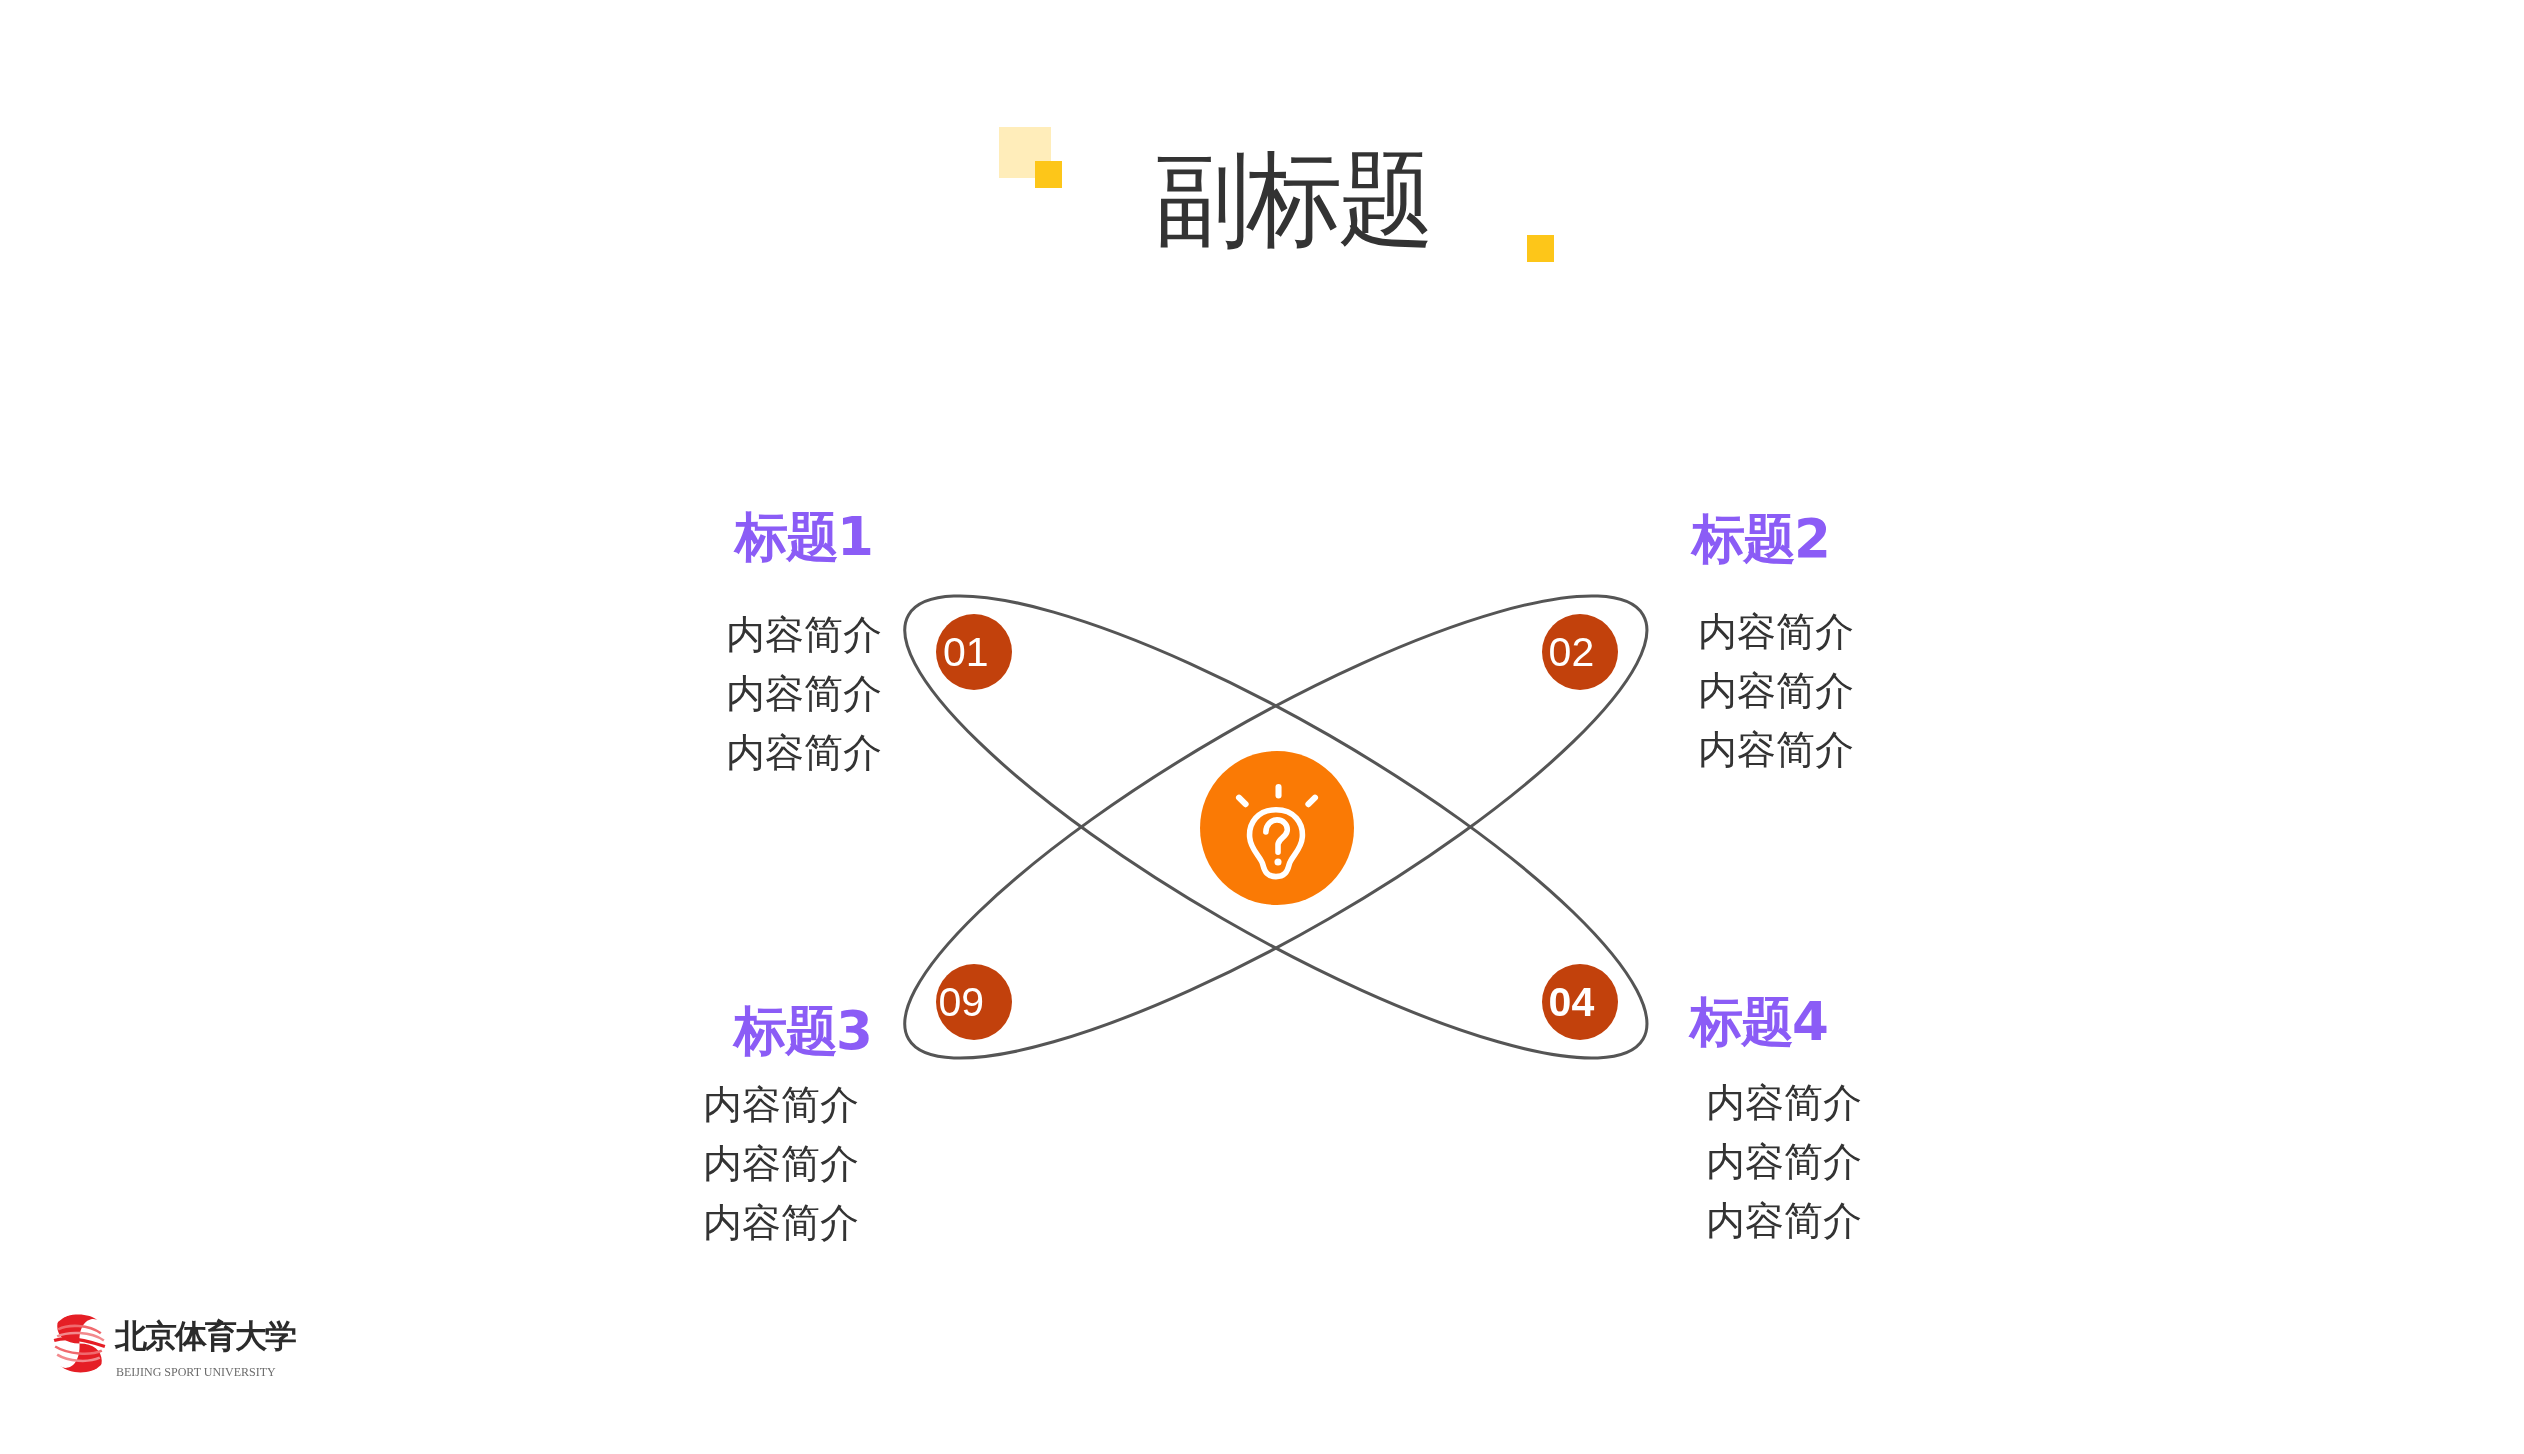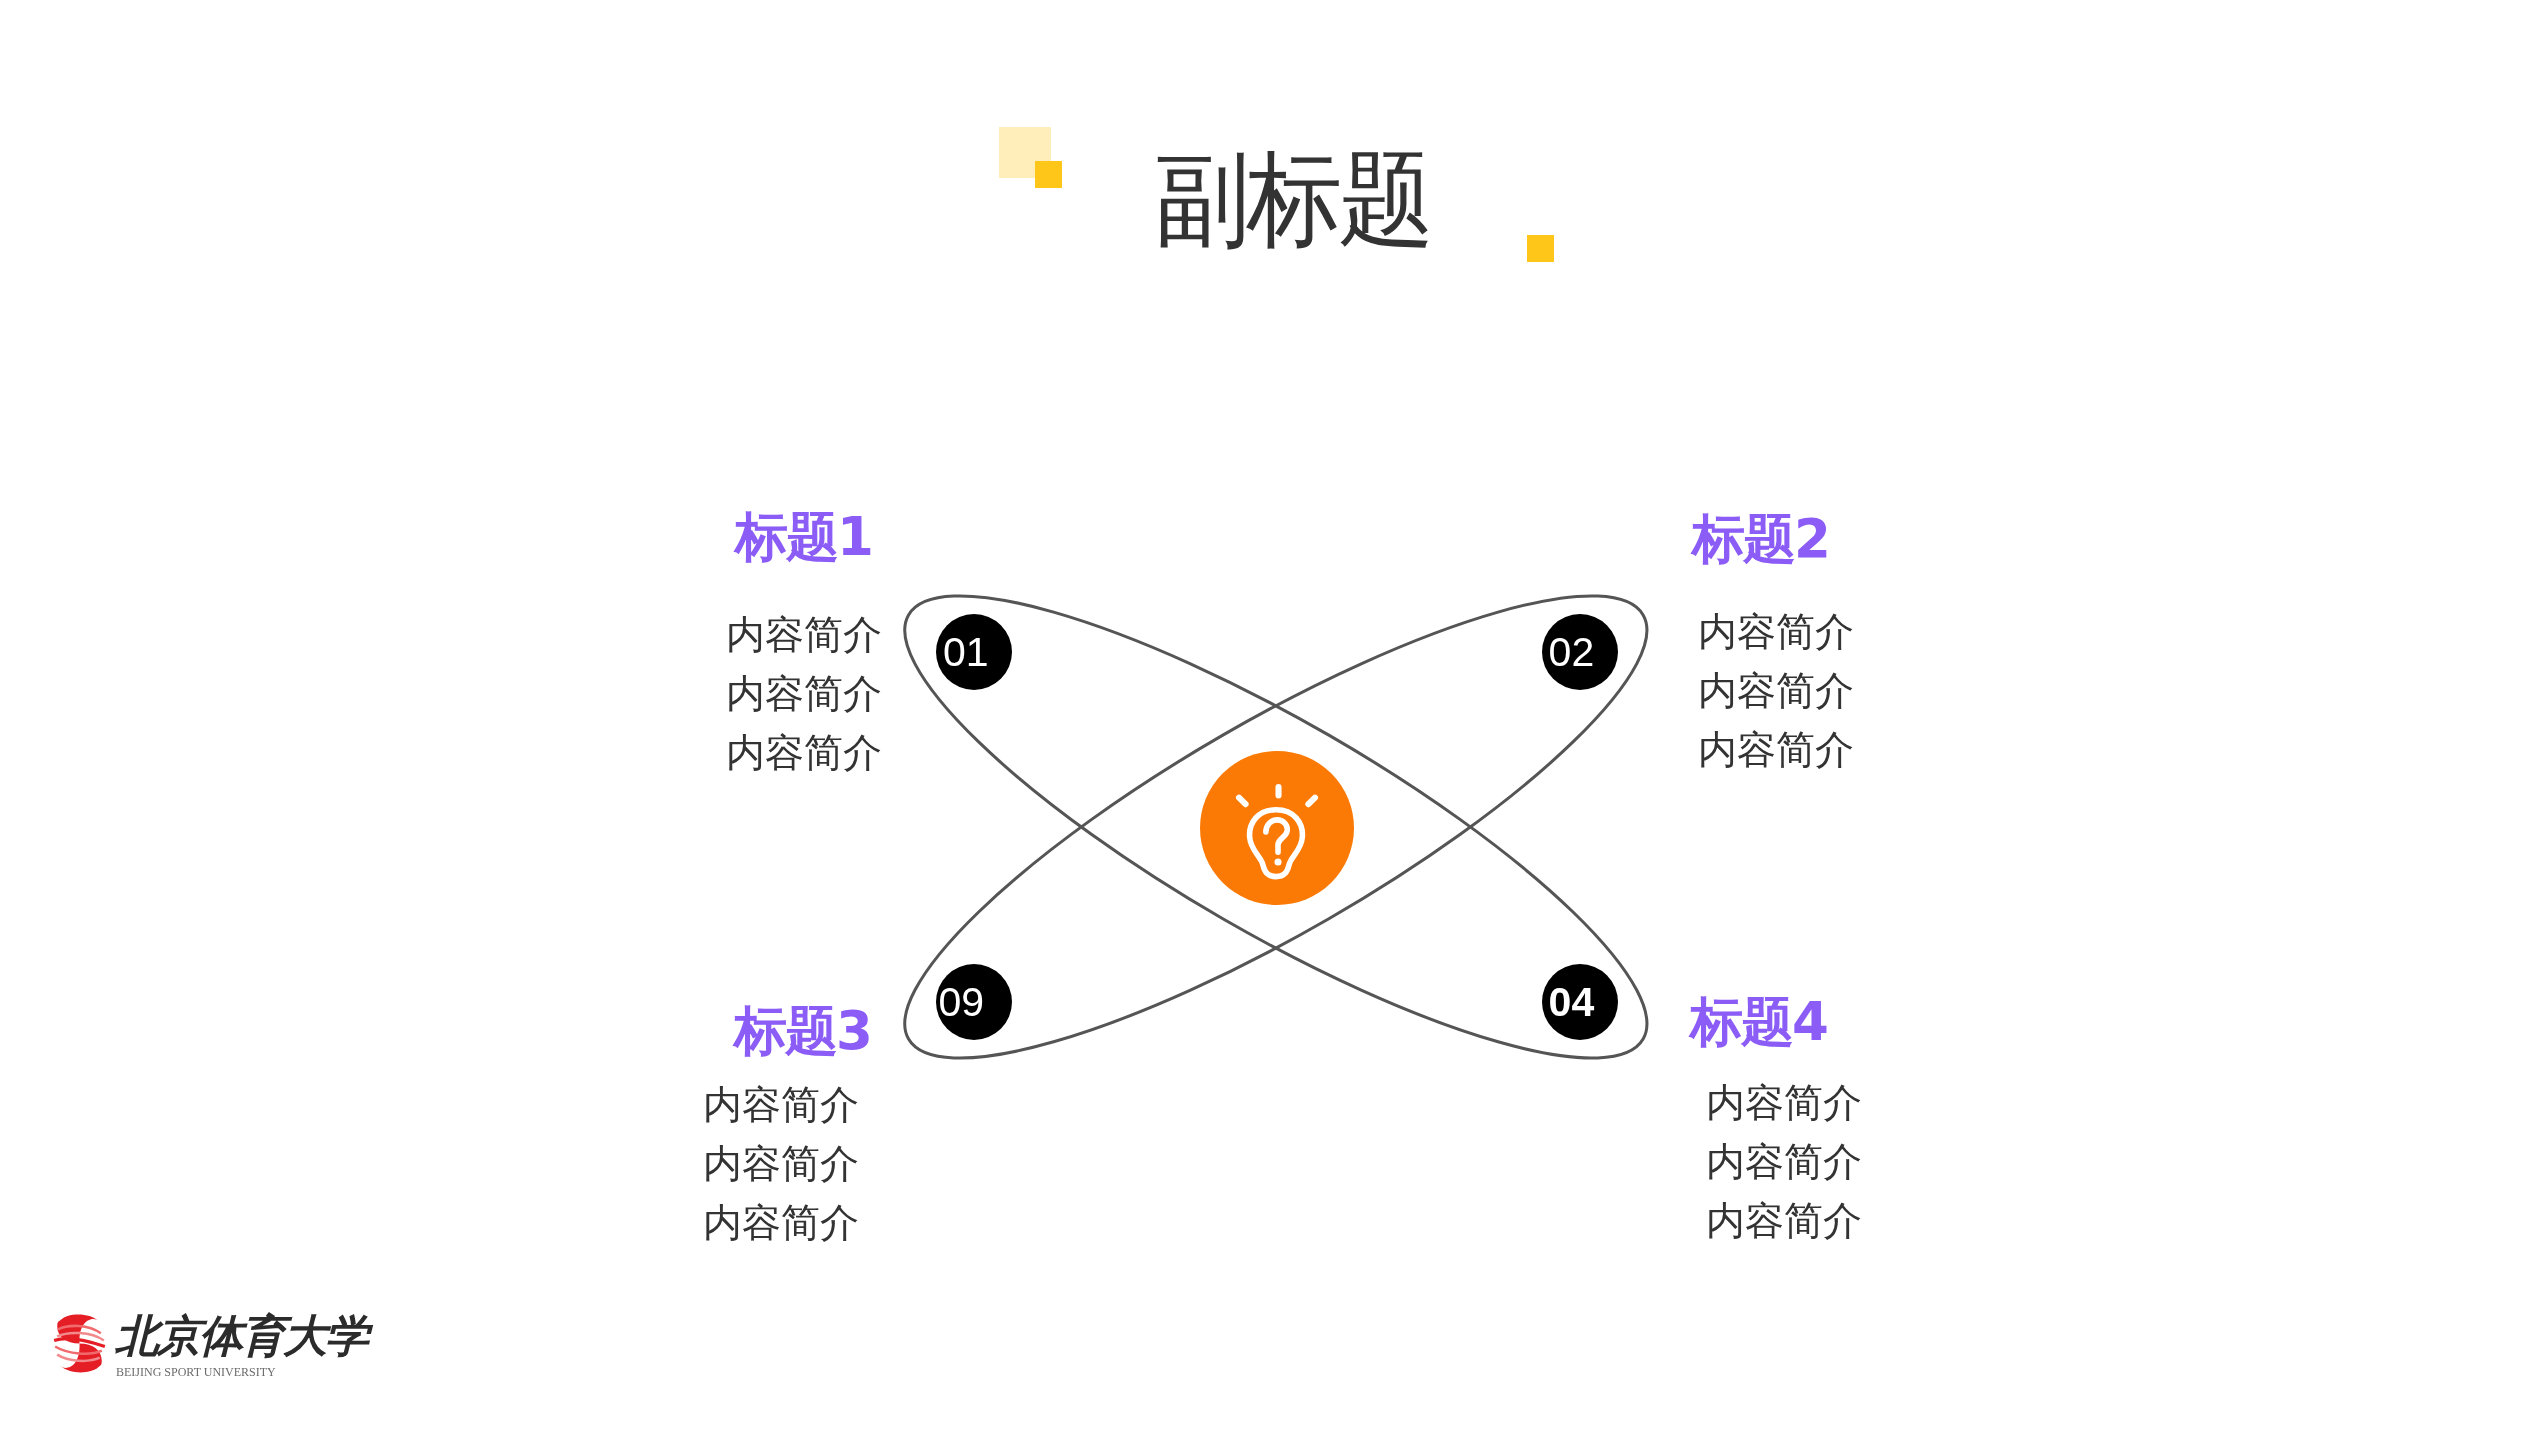--- a/index.html
+++ b/index.html
@@ -27,38 +27,38 @@
     color: #8b5cf6; white-space: nowrap; letter-spacing: -2px;
   }
   .block-body { position: absolute; left: 0; width: 212px; }
   .block-line {
     height: 59px; font-family: "DejaVu Serif", serif; font-size: 39px; line-height: 59px;
     color: #333333; white-space: nowrap;
   }
 
   .num-circle {
     position: absolute; width: 76px; height: 76px; border-radius: 50%;
-    background: #000000;
+    background: #c2410c;
   }
   .num-text {
     position: absolute; top: 0; height: 76px; line-height: 76px;
     font-family: "Liberation Sans", sans-serif; font-size: 41px; color: #ffffff;
     white-space: nowrap;
   }
 
   .center-circle {
     position: absolute; left: 1200px; top: 751px; width: 154px; height: 154px;
     border-radius: 50%; background: #FA7A05;
   }
 
   .logo { position: absolute; left: 48px; top: 1309px; width: 252px; height: 71px; }
   .logo-cn {
     position: absolute; left: 67px; top: 2px; height: 50px; line-height: 50px;
-    font-family: "DejaVu Serif", serif; font-weight: bold; font-size: 44px; color: #2b2b2b;
-    letter-spacing: -2px; white-space: nowrap; font-style: italic;
+    font-family: "DejaVu Serif", serif; font-weight: bold; font-size: 32px; color: #2b2b2b;
+    letter-spacing: -2px; white-space: nowrap; 
   }
   .logo-en {
     position: absolute; left: 68px; top: 57px; height: 13px; line-height: 13px;
     font-family: "Liberation Serif", serif; font-weight: normal; font-size: 12px; color: #6b6b6b;
     white-space: nowrap; letter-spacing: 0px;
   }
 </style>
 </head>
 <body>
 

